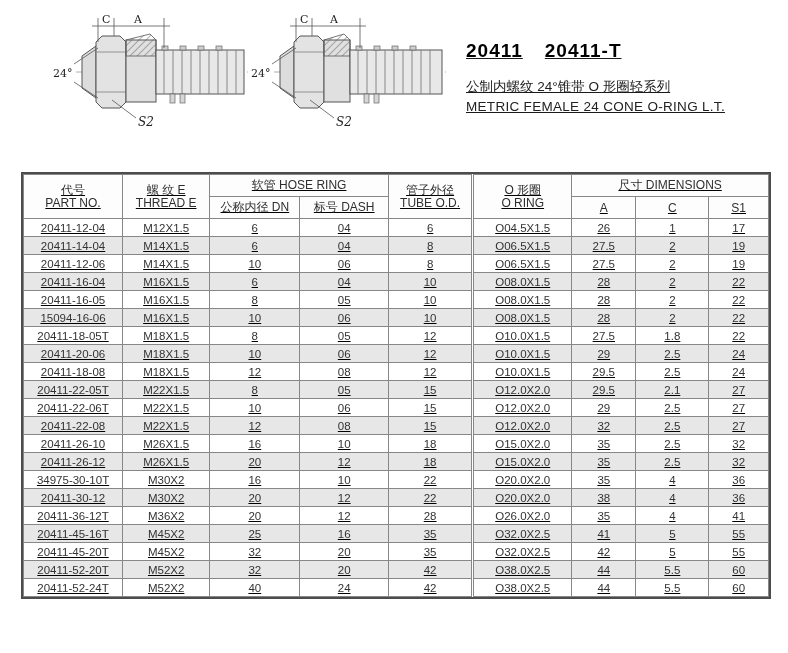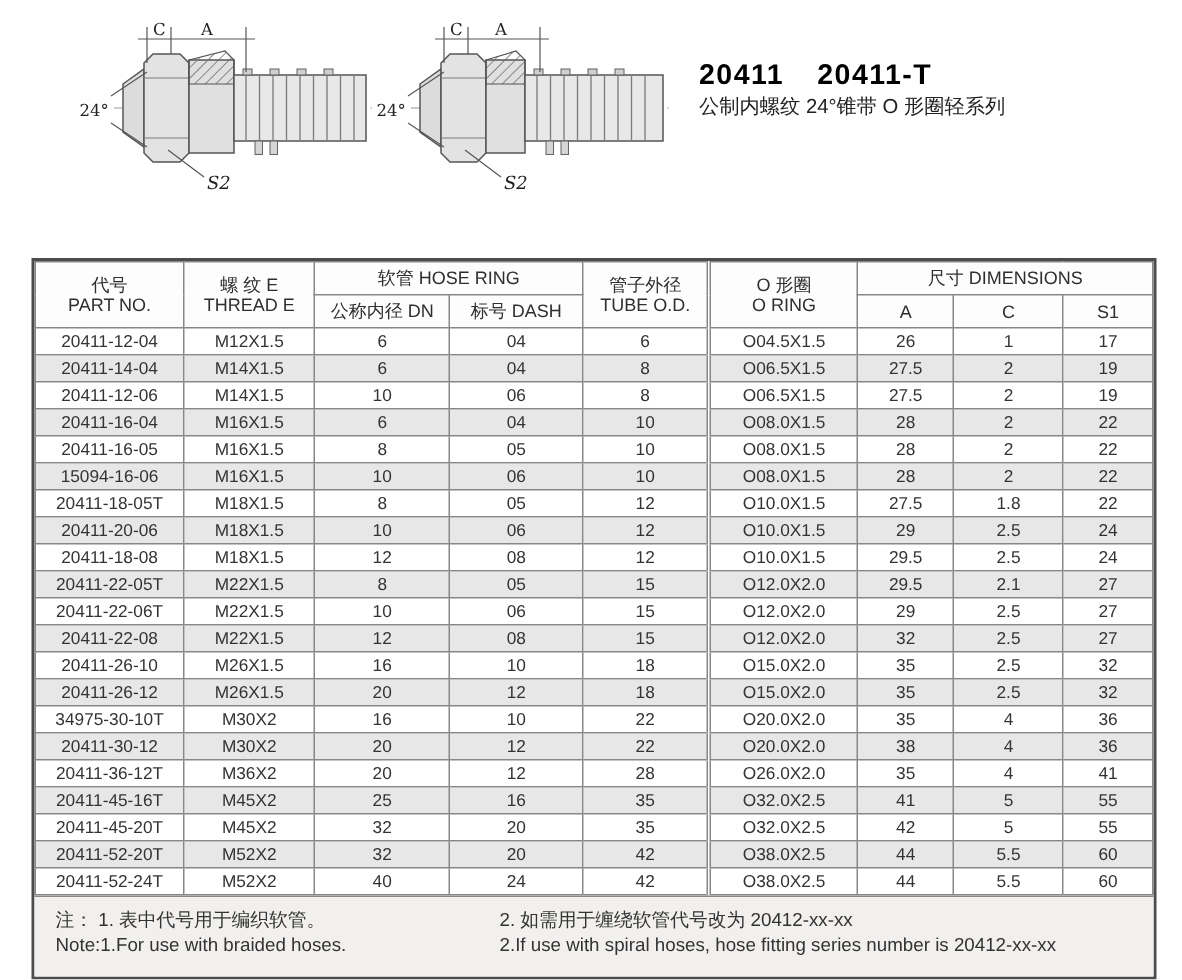--- a/index.html
+++ b/index.html
@@ -6,29 +6,29 @@
   body { font-family:"Liberation Sans","DejaVu Sans",sans-serif; background:#ffffff; }
   #page { position:relative; width:788px; height:653px; background:#ffffff; overflow:hidden; }
 
   
   .drawing { position:absolute; top:6px; }
   #drawing-1 { left:52px; }
   #drawing-2 { left:250px; }
   .drawing svg text { font-family:"DejaVu Serif","Liberation Serif",serif; fill:#222; }
 
   
-  .title-block { position:absolute; left:466px; top:40px; color:#1a1a1a; }
+  .title-block { position:absolute; left:466px; top:40px; color:#1a1a1a;text-decoration:underline; }
   .title-codes { font-size:19px; font-weight:bold; letter-spacing:1px; color:#000; }
   .title-codes span + span { margin-left:22px; }
-  .subtitle-cn { font-size:13.5px; margin-top:0; color:#222; }
+  .subtitle-cn { font-size:13.5px; margin-top:16px; color:#222; }
   .subtitle-en { font-size:13.5px; margin-top:3px; color:#222; letter-spacing:0.3px; }
 
   
   .table-frame { position:absolute; left:21px; top:172px; width:750px; border:2px solid #4c4c4c; background:#fff; }
-  table { width:100%; border-collapse:collapse; table-layout:fixed; }
+  table { width:100%; border-collapse:collapse; table-layout:fixed;text-decoration:underline; }
   th, td { border:1px solid #878787; text-align:center; color:#333; font-weight:normal;
            font-size:11.5px; height:18px; padding:0 2px; white-space:nowrap; overflow:hidden; }
   thead th { font-size:12px; height:22px; background:#fdfdfd; color:#2e2e2e; }
   thead .two-line { line-height:1.05; }
   thead .two-line div { display:block; }
   tbody tr.alt td { background:#e7e7e7; }
   td.sep, th.sep { border-left:3px double #878787; }
 
   
   .notes { border-top:1px solid #878787; background:#f1f0ee; padding:7px 14px 12px 14px;
@@ -154,20 +154,21 @@
       <line x1="84" y1="112" x2="60" y2="94" stroke="#555" stroke-width="0.8"></line>
       <text x="86" y="120" font-size="12" font-style="italic">S2</text>
     </svg>
   </div>
 
   <div class="title-block">
     <div class="title-codes">
       <span>20411</span><span>20411-T</span>
     </div>
     <div class="subtitle-cn">公制内螺纹 24°锥带 O 形圈轻系列</div>
+    <div class="subtitle-en">METRIC FEMALE 24  CONE O-RING L.T.</div>
   </div>
 
   <div class="table-frame">
     <table>
       <colgroup>
         <col style="width:13.3%">
           <col style="width:11.7%">
           <col style="width:12.1%">
         <col style="width:11.9%">
           <col style="width:11.3%">
@@ -433,23 +434,15 @@
             <td>24</td>
             <td>42</td>
             <td class="sep">O38.0X2.5</td>
             <td>44</td>
             <td>5.5</td>
             <td>60</td>
           </tr>
         </tbody>
     </table>
 
-    <div class="notes">
-      <div class="notes-grid">
-        <div>注： 1. 表中代号用于编织软管。</div>
-        <div>2. 如需用于缠绕软管代号改为 20412-xx-xx</div>
-        <div>Note:1.For use with braided hoses.</div>
-        <div>2.If use with spiral hoses, hose fitting series number is 20412-xx-xx</div>
-      </div>
-    </div>
   </div>
 
 </div>
 
 </body></html>

